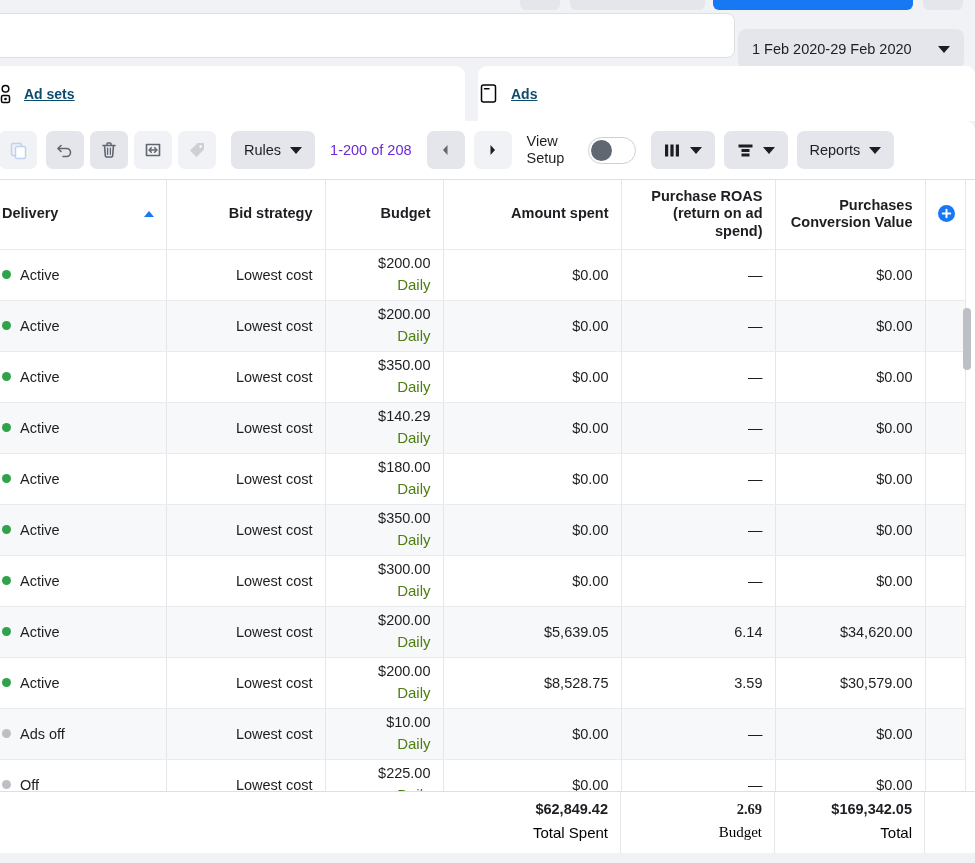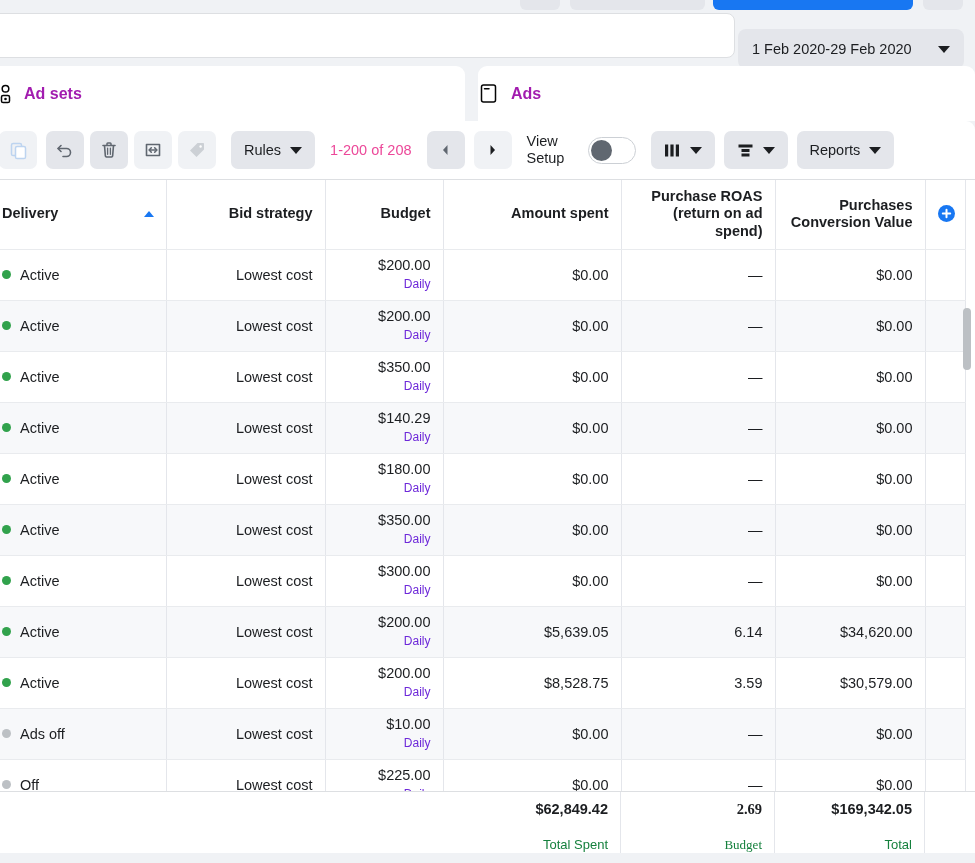--- a/index.html
+++ b/index.html
@@ -47,21 +47,21 @@
   
   .tabs-row { position: absolute; left: 0; top: 66px; width: 975px; height: 55px; }
   .tabcard {
     position: absolute; top: 0; height: 55px; background: #ffffff;
     border-top-left-radius: 9px; border-top-right-radius: 9px;
     display: flex; align-items: center; padding-left: 0px; cursor: pointer;
   }
   .tabcard.adsets { left: -10px; width: 475px; }
   .tabcard.ads   { left: 478px; width: 497px; }
   .tabcard .ticon { margin-left: 0; display: flex; align-items: center; }
-  .tabcard .tlabel { font-size: 16px; font-weight: bold; color: #a21caf; margin-left: 12px; }
+  .tabcard .tlabel { font-size: 14px; font-weight: bold; color: #0c4a6e; margin-left: 12px; text-decoration: underline; }
   .tab-adsets-icon { margin-left: -4px; }
   .tab-ads-icon { margin-left: 12px; }
 
   
   .panel {
     position: absolute; left: -10px; top: 121px; width: 985px; height: 732px;
     background: #ffffff; border-top-right-radius: 9px;
   }
 
   
@@ -74,21 +74,21 @@
     height: 38px; min-width: 38px; border-radius: 7px; background: #e4e6eb;
     display: flex; align-items: center; justify-content: center;
     cursor: pointer; flex: 0 0 auto;
   }
   .tbtn.light { background: #f0f2f5; }
   .tbtn.lbl { padding: 0 13px; gap: 9px; }
   .tbtn .btxt { font-size: 14.5px; color: #1c1e21; white-space: nowrap; }
   .tb-gap-2 { width: 6px; flex: 0 0 auto; }
   .tb-gap-8 { width: 9px; flex: 0 0 auto; }
   .tb-gap-14 { width: 15px; flex: 0 0 auto; }
-  .pager-txt { font-size: 14.5px; color: #ec4899; white-space: nowrap; }
+  .pager-txt { font-size: 14.5px; color: #6d28d9; white-space: nowrap; }
   .viewsetup {
     font-size: 14.5px; color: #1c1e21; line-height: 1.18;
     text-align: left; cursor: pointer; white-space: normal; width: 46px;
   }
   .toggle {
     width: 48px; height: 27px; border-radius: 14px; background: #ffffff;
     border: 1px solid #ccd0d5; position: relative; cursor: pointer; flex: 0 0 auto;
   }
   .toggle .knob {
     position: absolute; left: 2px; top: 2px; width: 21px; height: 21px;
@@ -127,38 +127,38 @@
 
   tbody td { height: 51px; text-align: right; }
   tbody tr.alt td { background: #f7f8fa; }
   td.c-delivery { text-align: left; }
   td.c-plus { border-right: none; }
   .delivery-cell { display: flex; align-items: center; gap: 9px; }
   .dot { width: 9px; height: 9px; border-radius: 50%; flex: 0 0 auto; }
   .dot.active { background: #31a24c; }
   .dot.off { background: #bcc0c4; }
   .budget-main { display: block; line-height: 1.05; }
-  .budget-sub { display: block; font-size: 12px; color: #6d28d9; margin-top: 4px; }
+  .budget-sub { display: block; font-size: 15px; color: #4d7c0f; margin-top: 4px; }
 
   
   .footer {
     position: absolute; left: 443px; top: 791px; width: 532px; height: 62px;
     background: #ffffff; display: flex;
     border-top: 1px solid #dddfe2;
   }
   .fcell {
     border-right: 1px solid #e4e6eb; padding: 10px 12px 0 12px;
     text-align: right; display: flex; flex-direction: column; align-items: flex-end;
   }
   .fcell.w-amount { width: 178px; }
   .fcell.w-roas   { width: 154px; font-family: Liberation Serif, serif; }
   .fcell.w-pcv    { width: 150px; }
   .fcell.w-plus   { width: 50px; border-right: none; }
   .fval { font-size: 14.5px; font-weight: bold; color: #1c1e21; line-height: 1.1; }
-  .flbl { font-size: 13px; color: #15803d; margin-top: 19px; }
+  .flbl { font-size: 15px; color: #000000; margin-top: 6px; }
   .footer-left {
     position: absolute; left: -10px; top: 791px; width: 453px; height: 62px;
     background: #ffffff; border-top: 1px solid #dddfe2;
   }
 
   
   .vscroll {
     position: absolute; right: 4px; top: 187px; width: 8px; height: 62px;
     border-radius: 4px; background: #bcc0c4; cursor: pointer;
   }

